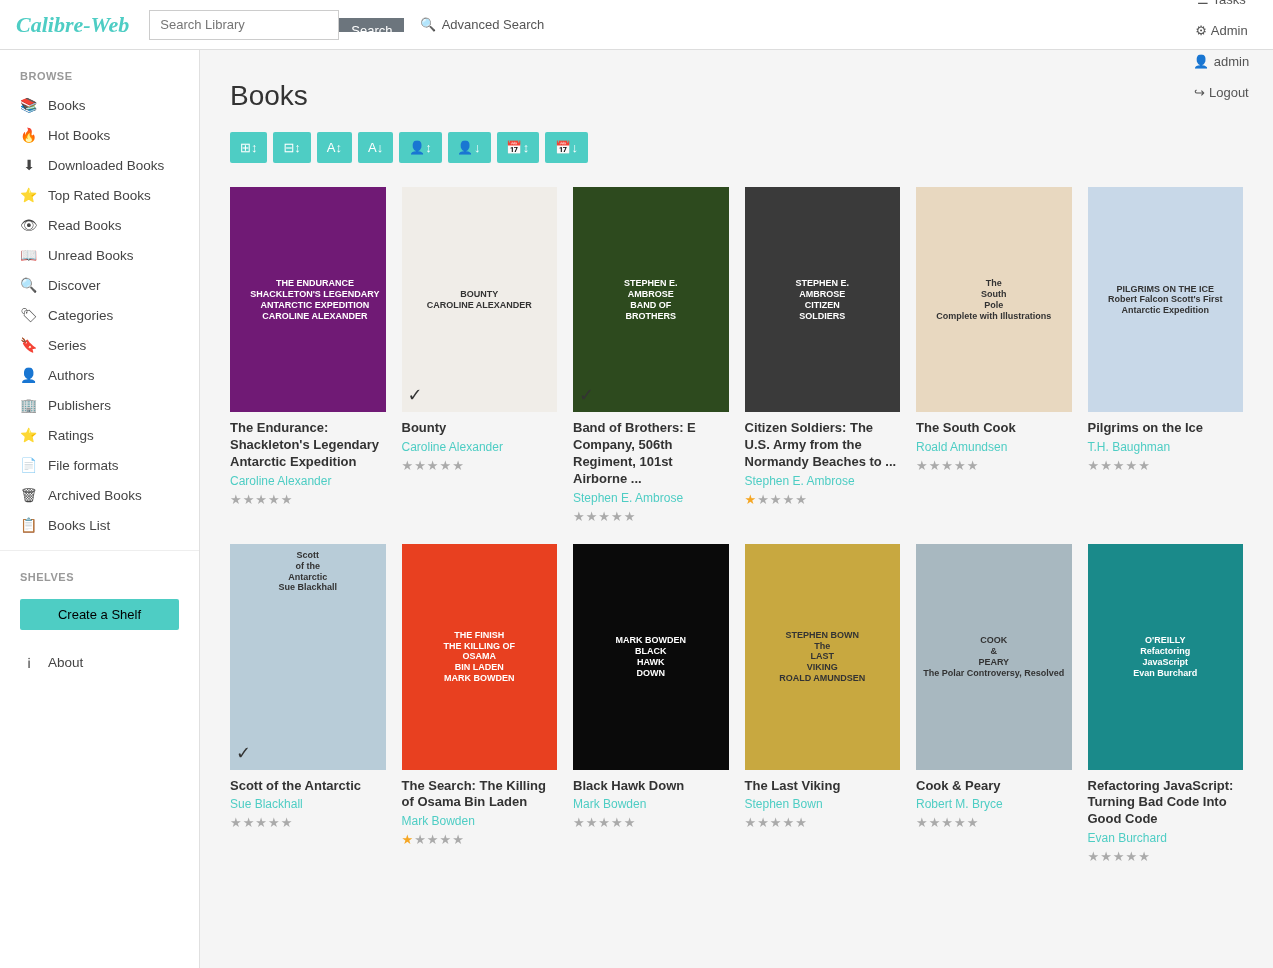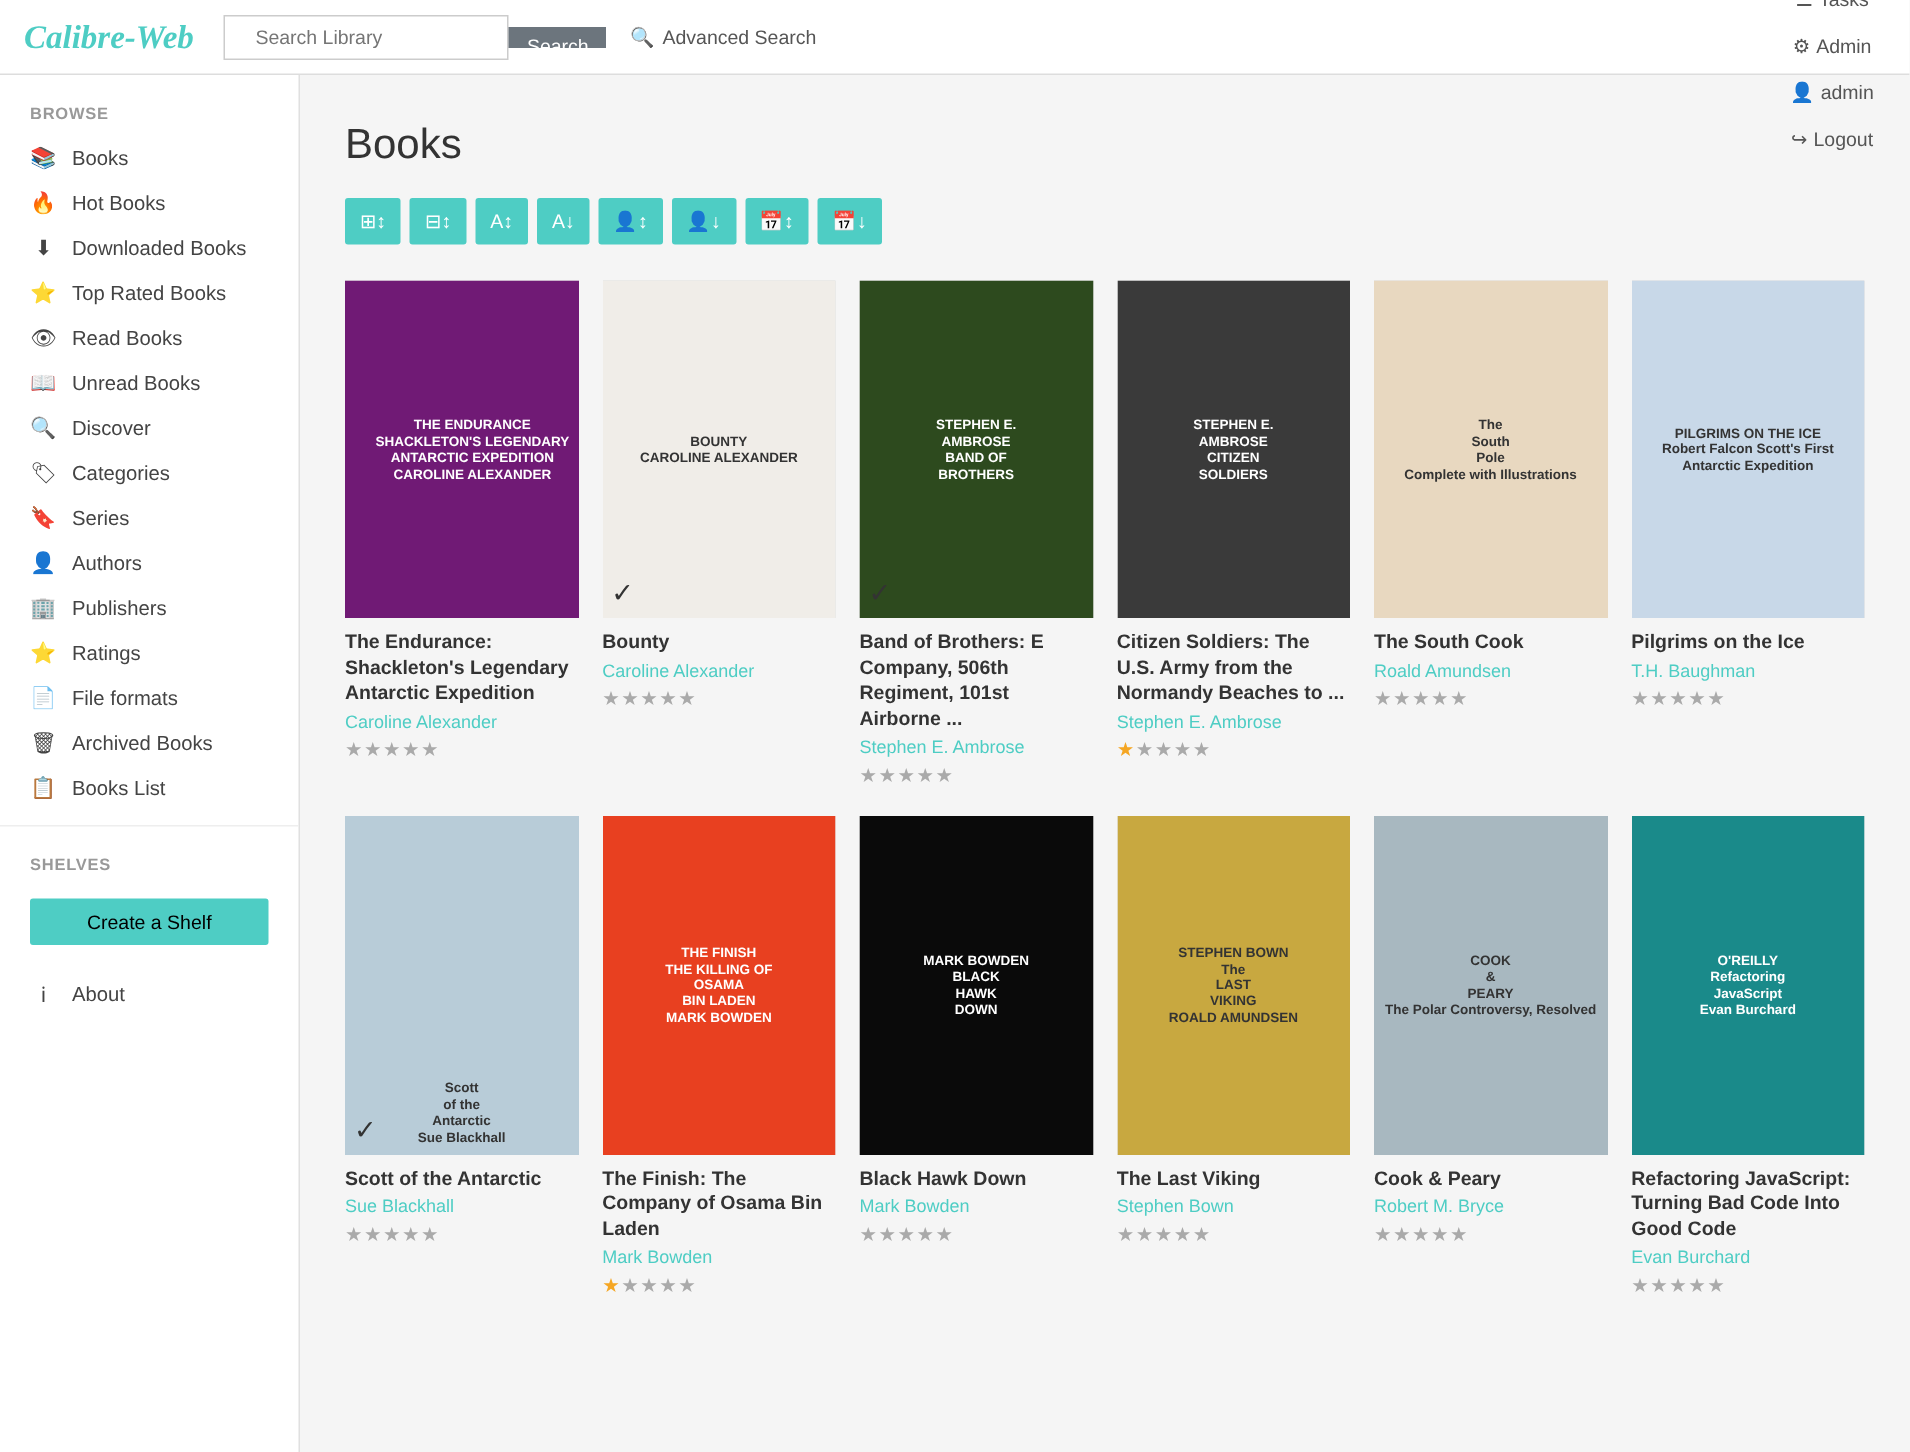--- a/index.html
+++ b/index.html
@@ -26,21 +26,21 @@
       white-space: nowrap;
       font-style: italic;
     }
     .search-form {
       display: flex;
       align-items: center;
       margin-right: 16px;
     }
     .search-input {
       border: 1px solid #ccc;
-      padding: 5px 20px;
+      padding: 5px 10px;
       font-size: 13px;
       width: 190px;
       outline: none;
       height: 30px;
     }
     .search-button {
       background: #6c757d;
       color: #fff;
       border: none;
       padding: 5px 12px;
@@ -246,21 +246,21 @@
       display: flex; align-items: center; justify-content: center;
       position: absolute; top:0;left:0;right:0;bottom:0;
     }
     .cover-pilgrims {
       background: #c8d8e8;
       display: flex; align-items: center; justify-content: center;
       position: absolute; top:0;left:0;right:0;bottom:0;
     }
     .cover-scott {
       background: #b8ccd8;
-      display: flex; align-items: flex-end; justify-content: center;
+      display: flex; align-items: flex-start; justify-content: center;
       position: absolute; top:0;left:0;right:0;bottom:0;
     }
     .cover-finish {
       background: #e84020;
       display: flex; align-items: center; justify-content: center;
       position: absolute; top:0;left:0;right:0;bottom:0;
     }
     .cover-blackhawk {
       background: #0a0a0a;
       display: flex; align-items: center; justify-content: center;
@@ -514,21 +514,21 @@
     <div class="book-author">Sue Blackhall</div>
     <div class="book-stars"><span class="">★</span><span class="">★</span><span class="">★</span><span class="">★</span><span class="">★</span></div>
   </div>
         <div class="book-item">
     <div class="book-cover-wrap">
       <div class="cover-finish">
         <div class="cover-text">THE FINISH<br>THE KILLING OF<br>OSAMA<br>BIN LADEN<br>MARK BOWDEN</div>
       </div>
 
     </div>
-    <div class="book-title">The Finish: The Company of Osama Bin Laden</div>
+    <div class="book-title">The Search: The Killing of Osama Bin Laden</div>
     <div class="book-author">Mark Bowden</div>
     <div class="book-stars"><span class="filled">★</span><span class="">★</span><span class="">★</span><span class="">★</span><span class="">★</span></div>
   </div>
         <div class="book-item">
     <div class="book-cover-wrap">
       <div class="cover-blackhawk">
         <div class="cover-text">MARK BOWDEN<br>BLACK<br>HAWK<br>DOWN</div>
       </div>
 
     </div>

